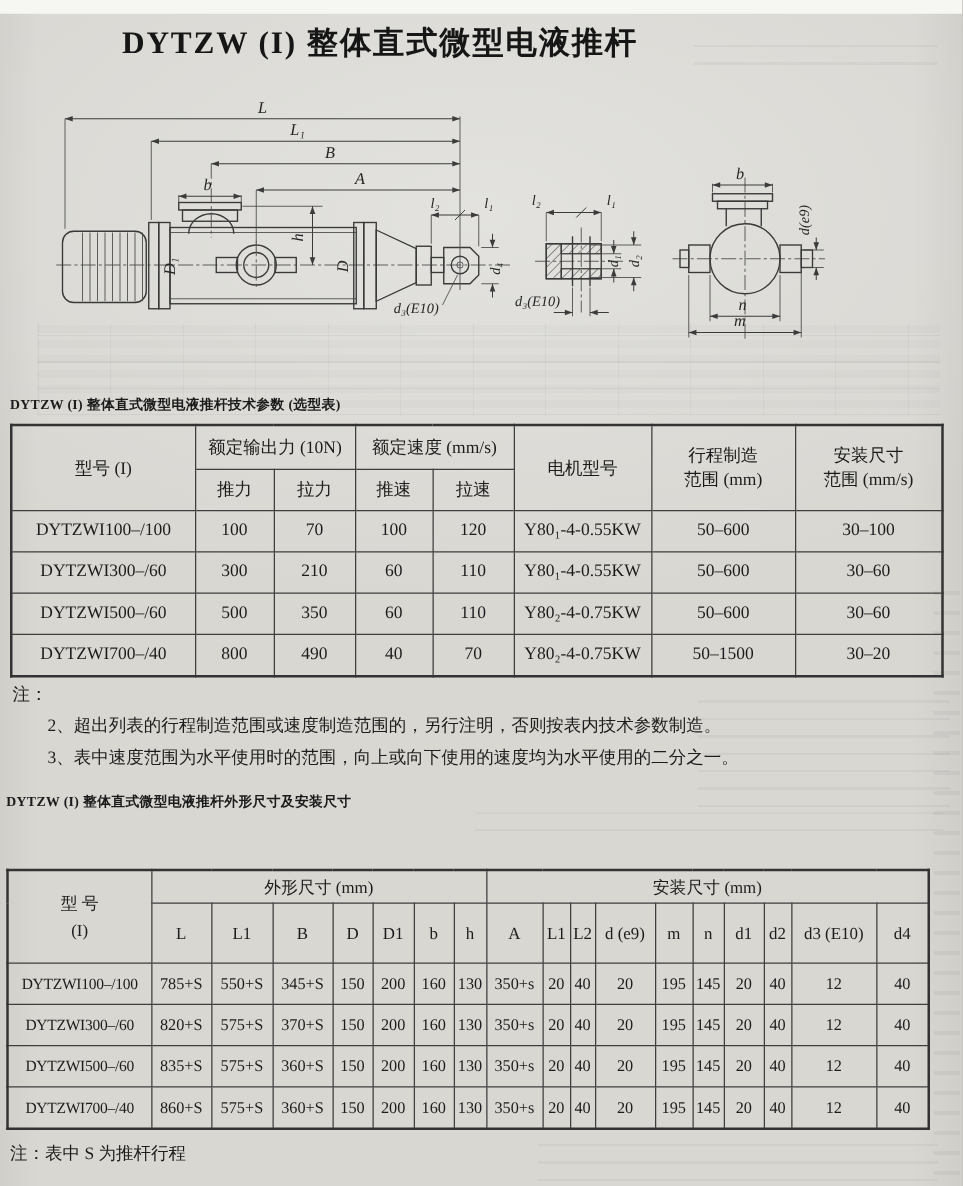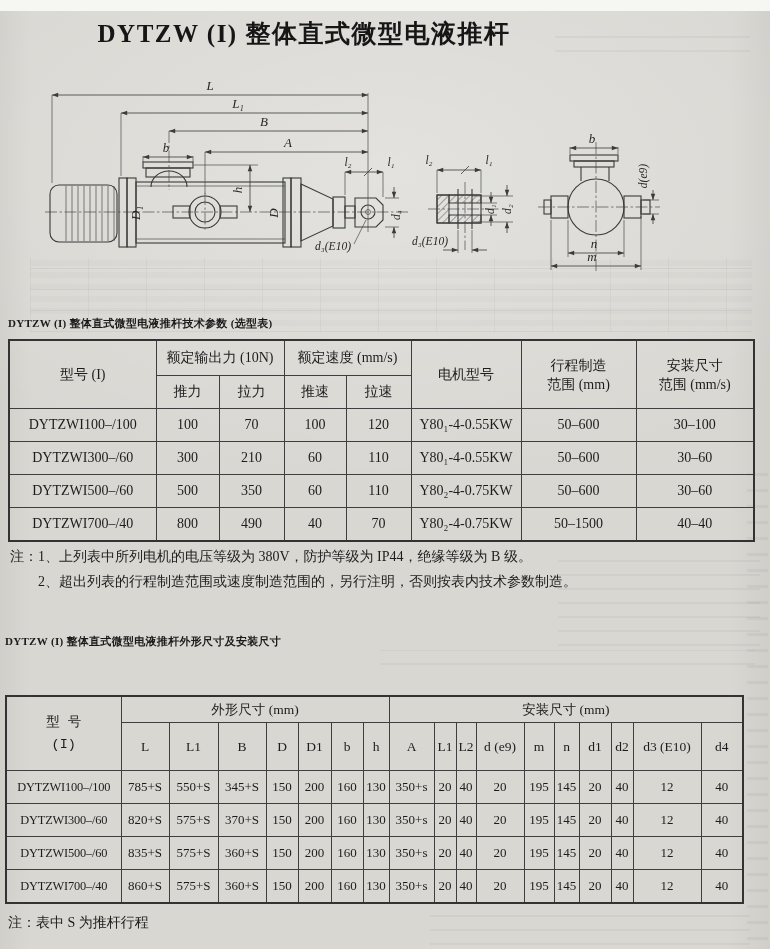--- a/index.html
+++ b/index.html
@@ -42,21 +42,21 @@
   #t1 th{font-size:14px;text-align:center;}
   #t1 td{font-size:14px;height:32px;}
   #t1 tr.hr1 th{height:34px;}
   #t1 tr.hr2 th{height:32px;}
   #t1 .two span{display:block;line-height:19px;}
   #t2{width:737px;}
   #t2 th{font-size:13.5px;}
   #t2 td{font-size:13px;height:32px;}
   #t2 tr.hr1 th{height:25px;}
   #t2 tr.hr2 th{height:47px;}
-  #t2 .two span{display:block;line-height:22px;font-family:Liberation Mono, monospace;}
+  #t2 .two span{display:block;line-height:22px;}
   #t2 td:first-child{font-size:12.4px;letter-spacing:-.2px;}
   
   .ghost{position:absolute;pointer-events:none;opacity:.55;}
   .g-grid{background:
     repeating-linear-gradient(0deg, rgba(100,102,110,.16) 0 1px, transparent 1px 21px),
     repeating-linear-gradient(90deg, rgba(100,102,110,.12) 0 1px, transparent 1px 58px),
     repeating-linear-gradient(0deg, transparent 0 6px, rgba(110,112,118,.07) 6px 12px);}
   .g-lines{background:repeating-linear-gradient(0deg, rgba(100,102,110,.13) 0 2px, transparent 2px 14px);}
   .g-vlines{background:repeating-linear-gradient(0deg, rgba(100,102,110,.14) 0 3px, transparent 3px 16px);}
 </style>
@@ -296,32 +296,32 @@
             <td>30–60</td>
           </tr>
           <tr>
             <td>DYTZWI700–/40</td>
             <td>800</td>
             <td>490</td>
             <td>40</td>
             <td>70</td>
             <td>Y80₂-4-0.75KW</td>
             <td>50–1500</td>
-            <td>40–40</td>
+            <td>30–20</td>
           </tr>
         </tbody>
     </table>
   </div>
 
   <div class="notes">
     <div class="note-first">
       <span class="pfx">注：</span>
-      <span>1、上列表中所列电机的电压等级为 380V，防护等级为 IP44，绝缘等级为 B 级。</span>
     </div>
     <div class="note-rest">2、超出列表的行程制造范围或速度制造范围的，另行注明，否则按表内技术参数制造。</div>
+    <div class="note-rest">3、表中速度范围为水平使用时的范围，向上或向下使用的速度均为水平使用的二分之一。</div>
   </div>
 
   <div class="caption" style="left:5px;top:634px;">DYTZW (I) 整体直式微型电液推杆外形尺寸及安装尺寸</div>
 
   <div class="tblwrap" style="left:5px;top:695px;">
     <table id="t2">
       <colgroup>
         <col style="width:115px">
           <col style="width:48px">
           <col style="width:49px">

